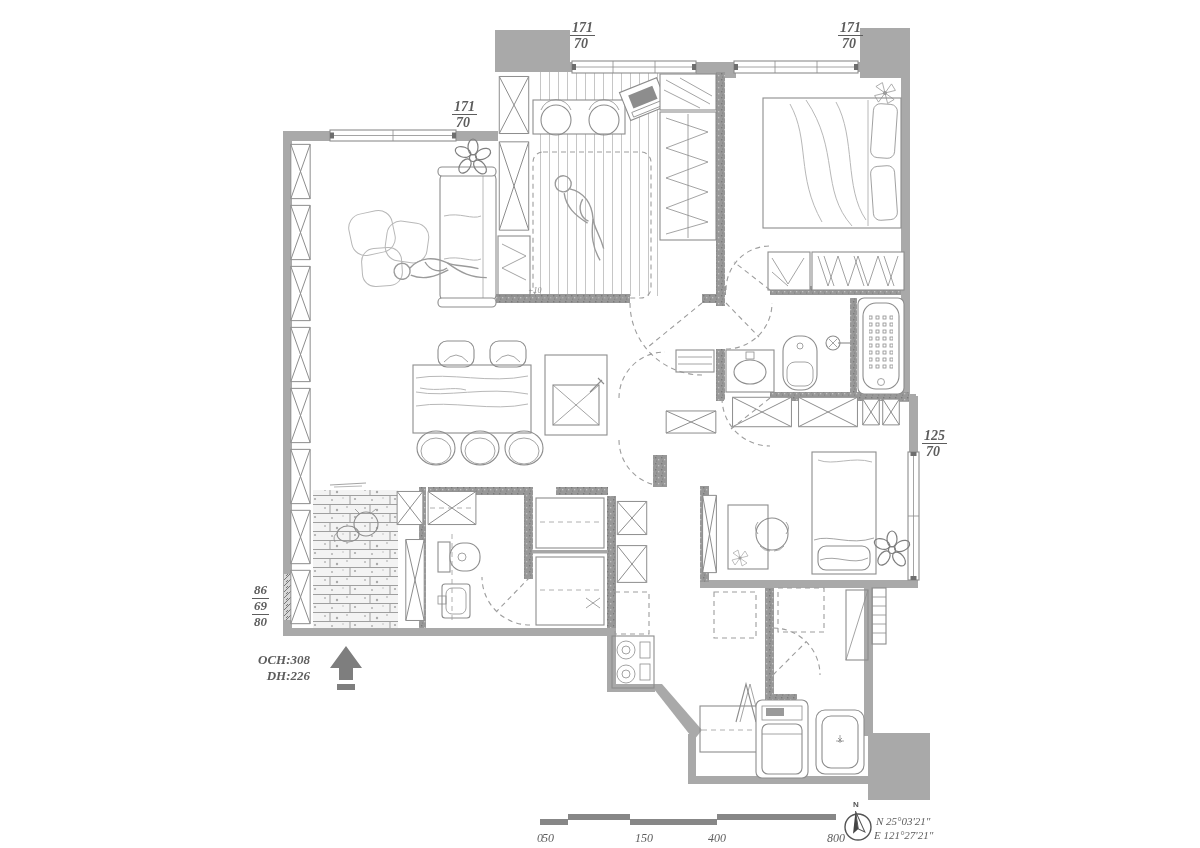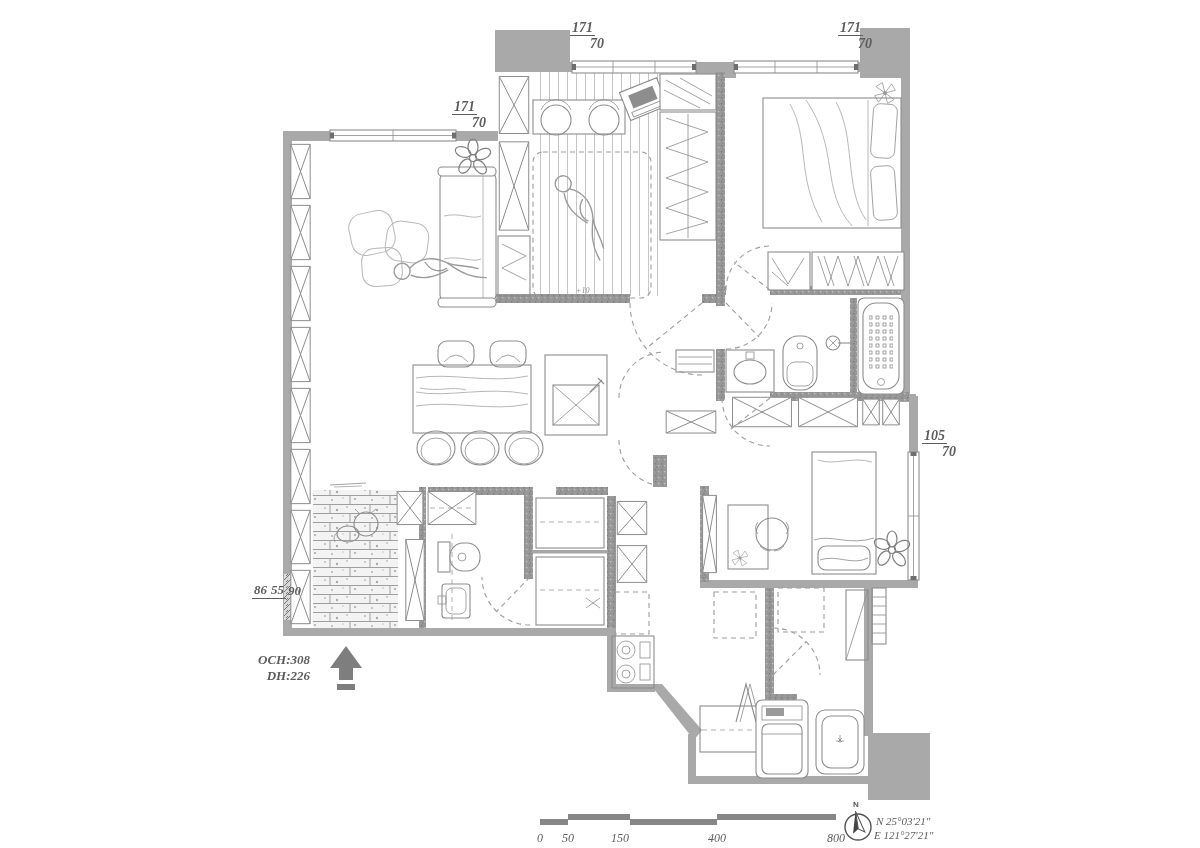--- a/index.html
+++ b/index.html
@@ -15,29 +15,29 @@
   .fn{fill:none;stroke:var(--line);stroke-width:1.1;}
   .fl{fill:none;stroke:var(--lite);stroke-width:1;}
   .dash{fill:none;stroke:#9d9d9d;stroke-width:1.1;stroke-dasharray:5 4;}
   .wallfill{fill:var(--wall);stroke:none;}
   .thin{stroke-width:.8;}
   
   .lbl{position:absolute;color:var(--txt);white-space:nowrap;}
   .frac{display:flex;flex-direction:column;align-items:flex-start;
         font:italic bold 14px/1.1 "Liberation Serif",serif;}
   .frac .num{border-bottom:1.5px solid var(--txt);padding:0 2px;}
-  .frac .den{padding-left:20px;}
-  .stack{display:flex;flex-direction:row;align-items:center;
+  .frac .den{padding-left:4px;}
+  .stack{display:flex;flex-direction:column;align-items:center;
          font:italic bold 13px/1.15 "Liberation Serif",serif;}
   .stack span{padding:0 2px;}
   .stack span.u{border-bottom:1.5px solid var(--txt);}
   .och{font:italic bold 13px/1.25 "Liberation Serif",serif;text-align:right;}
   .tick{font:italic 12px "Liberation Serif",serif;transform:translateX(-50%);}
   .coord{font:italic 11px/1.3 "Liberation Serif",serif;}
-  .tiny{font:italic 8px "Liberation Serif",serif;color:#8a8a8a;margin-left:48px;}
+  .tiny{font:italic 8px "Liberation Serif",serif;color:#8a8a8a;}
   .nletter{font:bold 8px "Liberation Sans",sans-serif;color:#555;}
 </style>
 </head>
 <body>
 
 <div class="stage">
 
 <svg width="1200" height="848" viewBox="0 0 1200 848">
   <defs>
     <pattern id="stip" width="6" height="6" patternUnits="userSpaceOnUse">
@@ -489,37 +489,37 @@
 </div>
 <div class="lbl frac" style="left:838px;top:20px;">
   <span class="num">171</span>
   <span class="den">70</span>
 </div>
 <div class="lbl frac" style="left:452px;top:99px;">
   <span class="num">171</span>
   <span class="den">70</span>
 </div>
 <div class="lbl frac" style="left:922px;top:428px;">
-  <span class="num">105</span>
+  <span class="num">125</span>
   <span class="den">70</span>
 </div>
 <div class="lbl stack" style="left:252px;top:583px;">
   <span class="u">86</span>
-  <span class="u">55</span>
-  <span>90</span>
+  <span class="u">69</span>
+  <span>80</span>
 </div>
 <div class="lbl och" style="left:258px;top:652px;">
   <div>OCH:308</div>
   <div>DH:226</div>
 </div>
 <div class="lbl tiny" style="left:528px;top:286px;">+10</div>
 
 <div class="lbl tick" style="left:540px;top:831px;">0</div>
-<div class="lbl tick" style="left:568px;top:831px;">50</div>
-<div class="lbl tick" style="left:620px;top:831px;">150</div>
+<div class="lbl tick" style="left:548px;top:831px;">50</div>
+<div class="lbl tick" style="left:644px;top:831px;">150</div>
 <div class="lbl tick" style="left:717px;top:831px;">400</div>
 <div class="lbl tick" style="left:836px;top:831px;">800</div>
 
 <div class="lbl nletter" style="left:853px;top:800px;">N</div>
 <div class="lbl coord" style="left:876px;top:814px;">N 25°03'21"</div>
 <div class="lbl coord" style="left:874px;top:828px;">E 121°27'21"</div>
 
 </div>
 
 </body></html>

